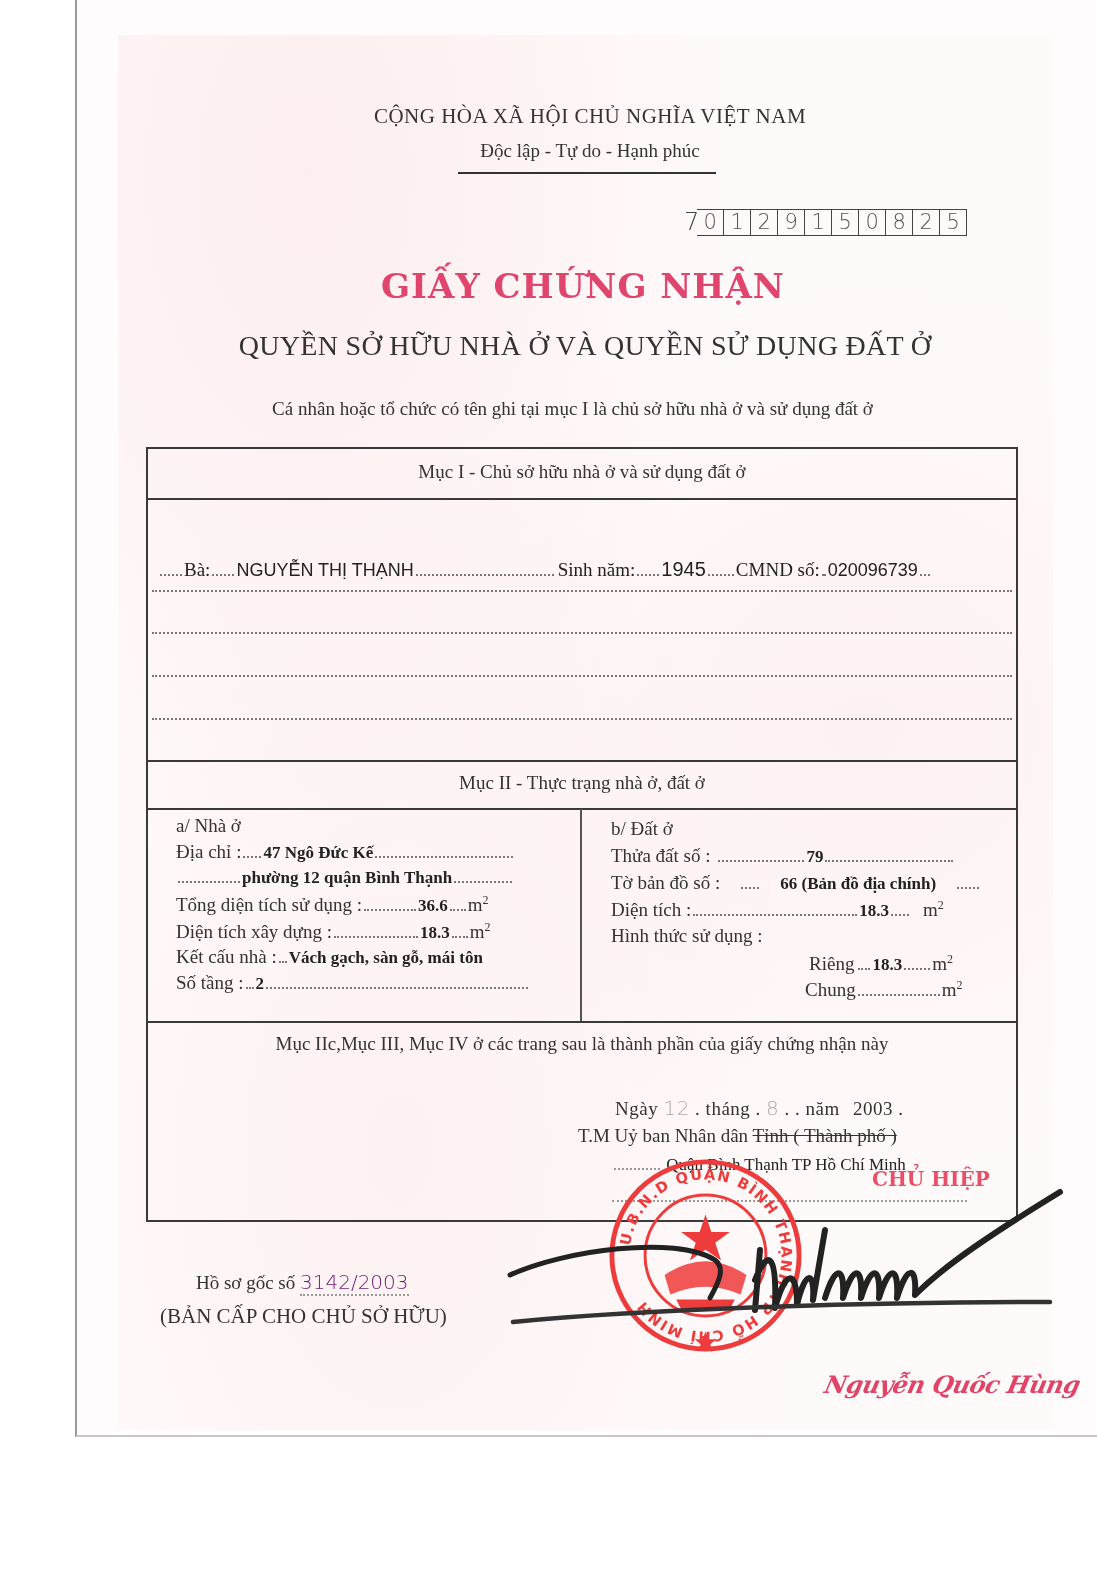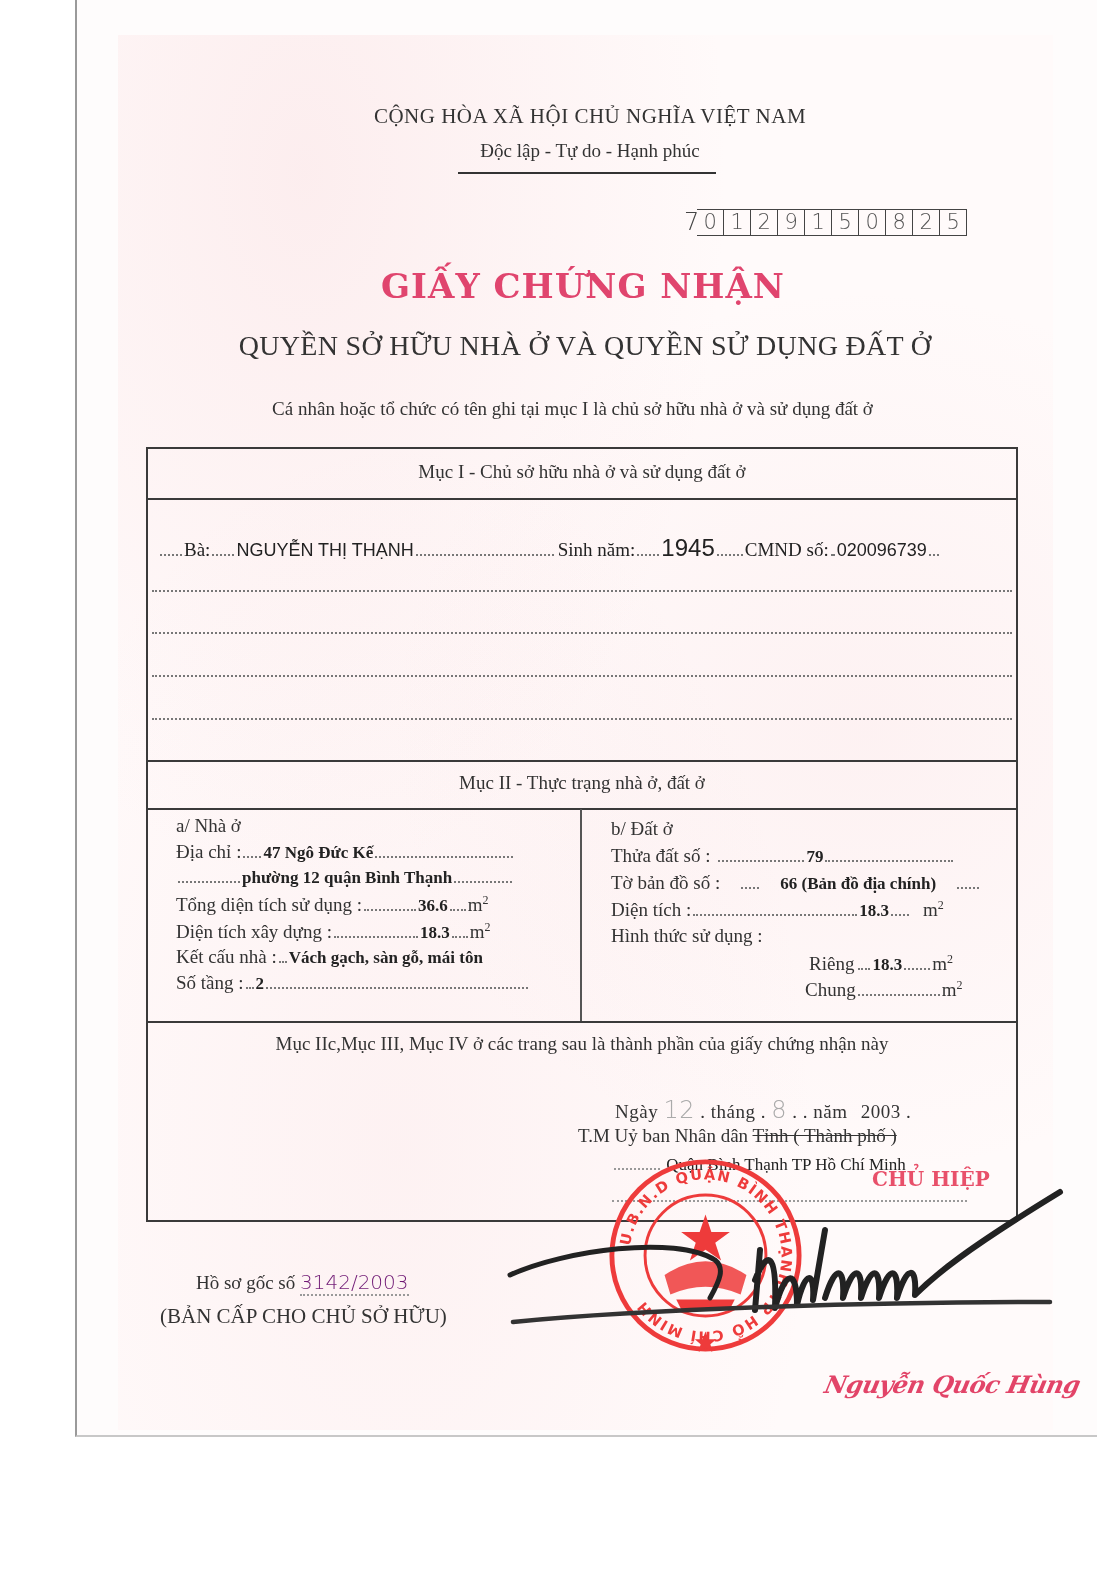--- a/index.html
+++ b/index.html
@@ -46,21 +46,21 @@
   .val { font-family: "Liberation Sans", sans-serif; }
 
   .field { font-size: 19px; color: #333; display: flex; align-items: baseline; }
   .field .v { font-weight: bold; color: #222; font-size: 17px; }
   .m2 { font-size: 19px; }
   .m2 sup { font-size: 12px; }
 
   .footer-note { position: absolute; left: 0; right: 0; text-align: center; font-size: 19px; color: #333; }
 
   .date-line { left: 615px; top: 1096px; font-size: 19px; color: #333; letter-spacing: 0.5px; }
-  .hand { font-family: "DejaVu Sans", sans-serif; color: #aaa; font-weight: 300; font-size: 24px; }
+  .hand { font-family: "DejaVu Sans", sans-serif; color: #aaa; font-weight: 300; font-size: 20px; }
   .ubnd { left: 578px; top: 1125px; font-size: 19px; color: #333; }
   .strike { text-decoration: line-through; }
   .district { left: 612px; top: 1155px; font-size: 17px; color: #222; }
   .chutich { left: 872px; top: 1167px; font-family: "DejaVu Serif", serif; font-weight: bold; font-size: 20px; color: #e8506a; }
   .sig-dots { left: 612px; top: 1200px; width: 355px; border-top: 2px dotted #999; }
 
   .hoso { left: 196px; top: 1270px; font-size: 19px; color: #333; }
   .hoso .hand { font-size: 20px; color: #701a75; }
   .bancap { left: 160px; top: 1304px; font-size: 21px; color: #333; }
 
@@ -102,21 +102,21 @@
   <div class="hline" style="top:49px;"></div>
 
   <div class="abs row1">
     <span class="dots" style="width:22px;"></span>
     <span>Bà:</span>
     <span class="dots" style="width:22px;"></span>
     <span class="val" style="font-size:18px;">NGUYỄN THỊ THẠNH</span>
     <span class="dots" style="width:138px;"></span>
     <span style="margin-left:2px;">Sinh năm:</span>
     <span class="dots" style="width:22px;"></span>
-    <span class="val" style="font-size:24px;">1945</span>
+    <span class="val" style="font-size:20px;margin-top:24px;">1945</span>
     <span class="dots" style="width:26px;"></span>
     <span>CMND số:</span>
     <span class="dots" style="width:4px;"></span>
     <span class="val" style="font-size:18px;">020096739</span>
     <span class="dots" style="width:10px;"></span>
   </div>
 
   <div class="dotline" style="top:141px;"></div>
   <div class="dotline" style="top:183px;"></div>
   <div class="dotline" style="top:226px;"></div>

